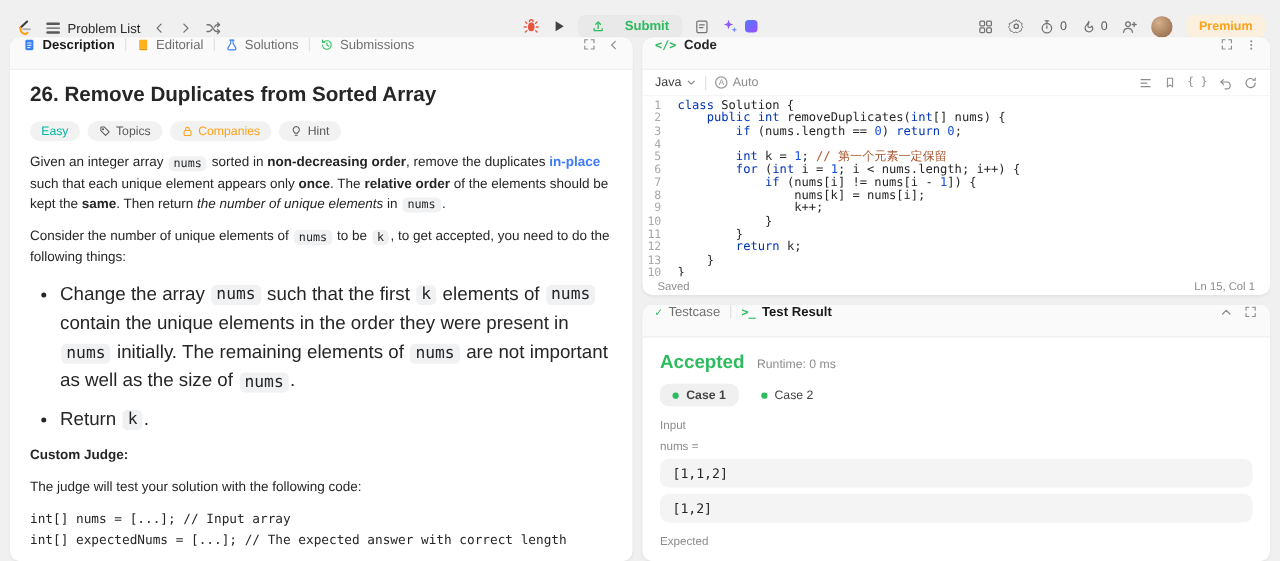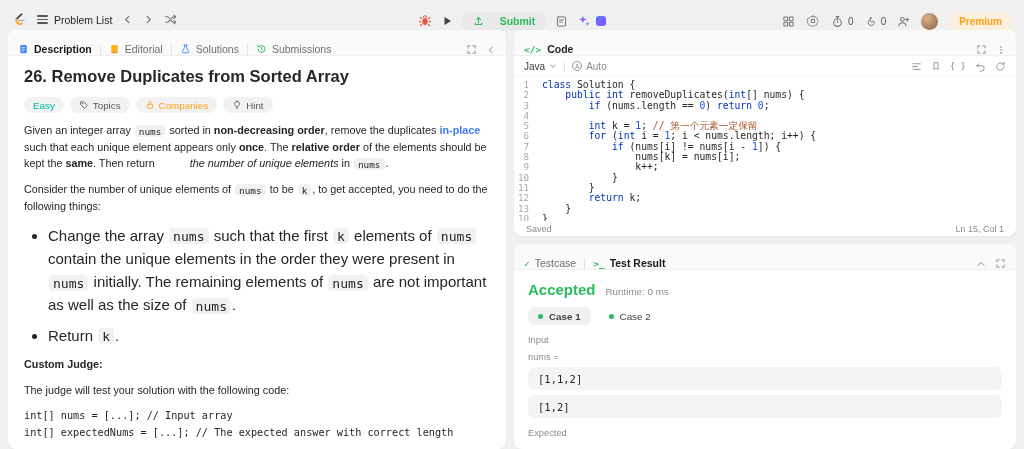--- a/index.html
+++ b/index.html
@@ -2,21 +2,21 @@
 <html><head>
 <meta charset="utf-8">
 <style>
   * { margin:0; padding:0; box-sizing:border-box; }
   html,body { width:1024px; height:449px; overflow:hidden; background:#f0f0f0;
     font-family:"Liberation Sans","DejaVu Sans",sans-serif; color:#262626; }
   [data-interactable="true"] { cursor:pointer; }
   svg { display:block; }
 
   
-  .topbar { height:30px; display:flex; align-items:flex-start; padding:12px 12px; }
+  .topbar { height:30px; display:flex; align-items:flex-end; padding:0 12px; }
   .tb-left,.tb-right { flex:1; display:flex; align-items:center; }
   .tb-left { gap:10px; }
   .tb-right { gap:11px; justify-content:flex-end; }
   .tb-center { display:flex; align-items:center; gap:9px; }
   .tb-link { display:flex; align-items:center; gap:6px; font-size:10.5px; color:#262626; }
   .ham { display:flex; flex-direction:column; gap:2px; }
   .ham i { width:11px; height:1.6px; background:#595959; border-radius:1px; }
   .tb-icon { color:#595959; display:flex; align-items:center; }
   .submit-btn { display:flex; align-items:center; gap:16px; background:#e9e9ea; border:none;
     border-radius:6px; padding:3px 11px; font-size:10.5px; font-weight:600; color:#2cbb5d;
@@ -32,21 +32,21 @@
   
   .main { display:flex; gap:8px; padding:0 8px; height:419px; }
   .panel { background:#fff; border-radius:8px; overflow:hidden; display:flex;
     flex-direction:column; box-shadow:0 1px 2px rgba(0,0,0,0.05); }
   .left-panel { width:498px; }
   .right-col { flex:1; display:flex; flex-direction:column; gap:8px; }
   .code-panel { height:206px; }
   .result-panel { flex:1; }
 
   .panel-head { height:26px; min-height:26px; background:#fafafa; border-bottom:1px solid #f0f0f0;
-    display:flex; align-items:flex-end; padding:0 10px; gap:8px; }
+    display:flex; align-items:flex-start; padding:0 10px; gap:8px; }
   .tab { display:flex; align-items:center; gap:5px; font-size:10.5px; color:#6f6f6f; }
   .tab.active { color:#1a1a1a; font-weight:700; }
   .vdiv { width:1px; height:11px; background:#e2e2e2; }
   .head-right { margin-left:auto; display:flex; gap:9px; align-items:center; color:#8c8c8c; }
   .glyph-green { color:#2cbb5d; font-family:"DejaVu Sans Mono","Liberation Mono",monospace;
     font-weight:700; font-size:9.5px; }
 
   
   .left-body { padding:11px 16px 0 16px; overflow:hidden; }
   .title { font-size:16.5px; font-weight:700; margin-bottom:11px; }
@@ -54,21 +54,21 @@
   .badge { display:flex; align-items:center; gap:4px; font-size:9.8px; padding:2.5px 9px;
     border-radius:20px; background:#f2f2f3; color:#595959; }
   .badge.easy { color:#00b8a3; }
   .badge.companies { color:#ffa116; }
   .desc { font-size:10.8px; line-height:1.55; margin:9px 0; }
   .bold-label { font-weight:700; }
   .desc-list { margin:9px 0 9px 24px; }
   .desc-list li { font-size:15px; line-height:1.55; margin-bottom:7px; }
   .sg-b { font-weight:700; }
   .sg-bl { font-weight:700; color:#3e7bfa; }
-  .sg-i { font-style:italic;margin-left:32px; }
+  .sg-i { font-style:italic; }
   .sg-code, code.sg-code { font-family:"DejaVu Sans Mono","Liberation Mono",monospace;
     font-size:0.87em; background:rgba(0,10,32,0.06); border-radius:4px; padding:0.5px 4px;
     margin:0 1px; color:#262626; }
   .judge-code { font-family:"DejaVu Sans Mono","Liberation Mono",monospace; font-size:10.2px;
     line-height:1.62; white-space:pre; margin:10px 0; }
 
   
   .code-title { display:flex; align-items:center; gap:6px; font-size:10.5px; font-weight:700; }
   .toolbar { height:21px; min-height:21px; display:flex; align-items:center; gap:7px;
     padding:0 10px; border-bottom:1px solid #f5f5f5; font-size:10px; color:#3c3c3c; }

